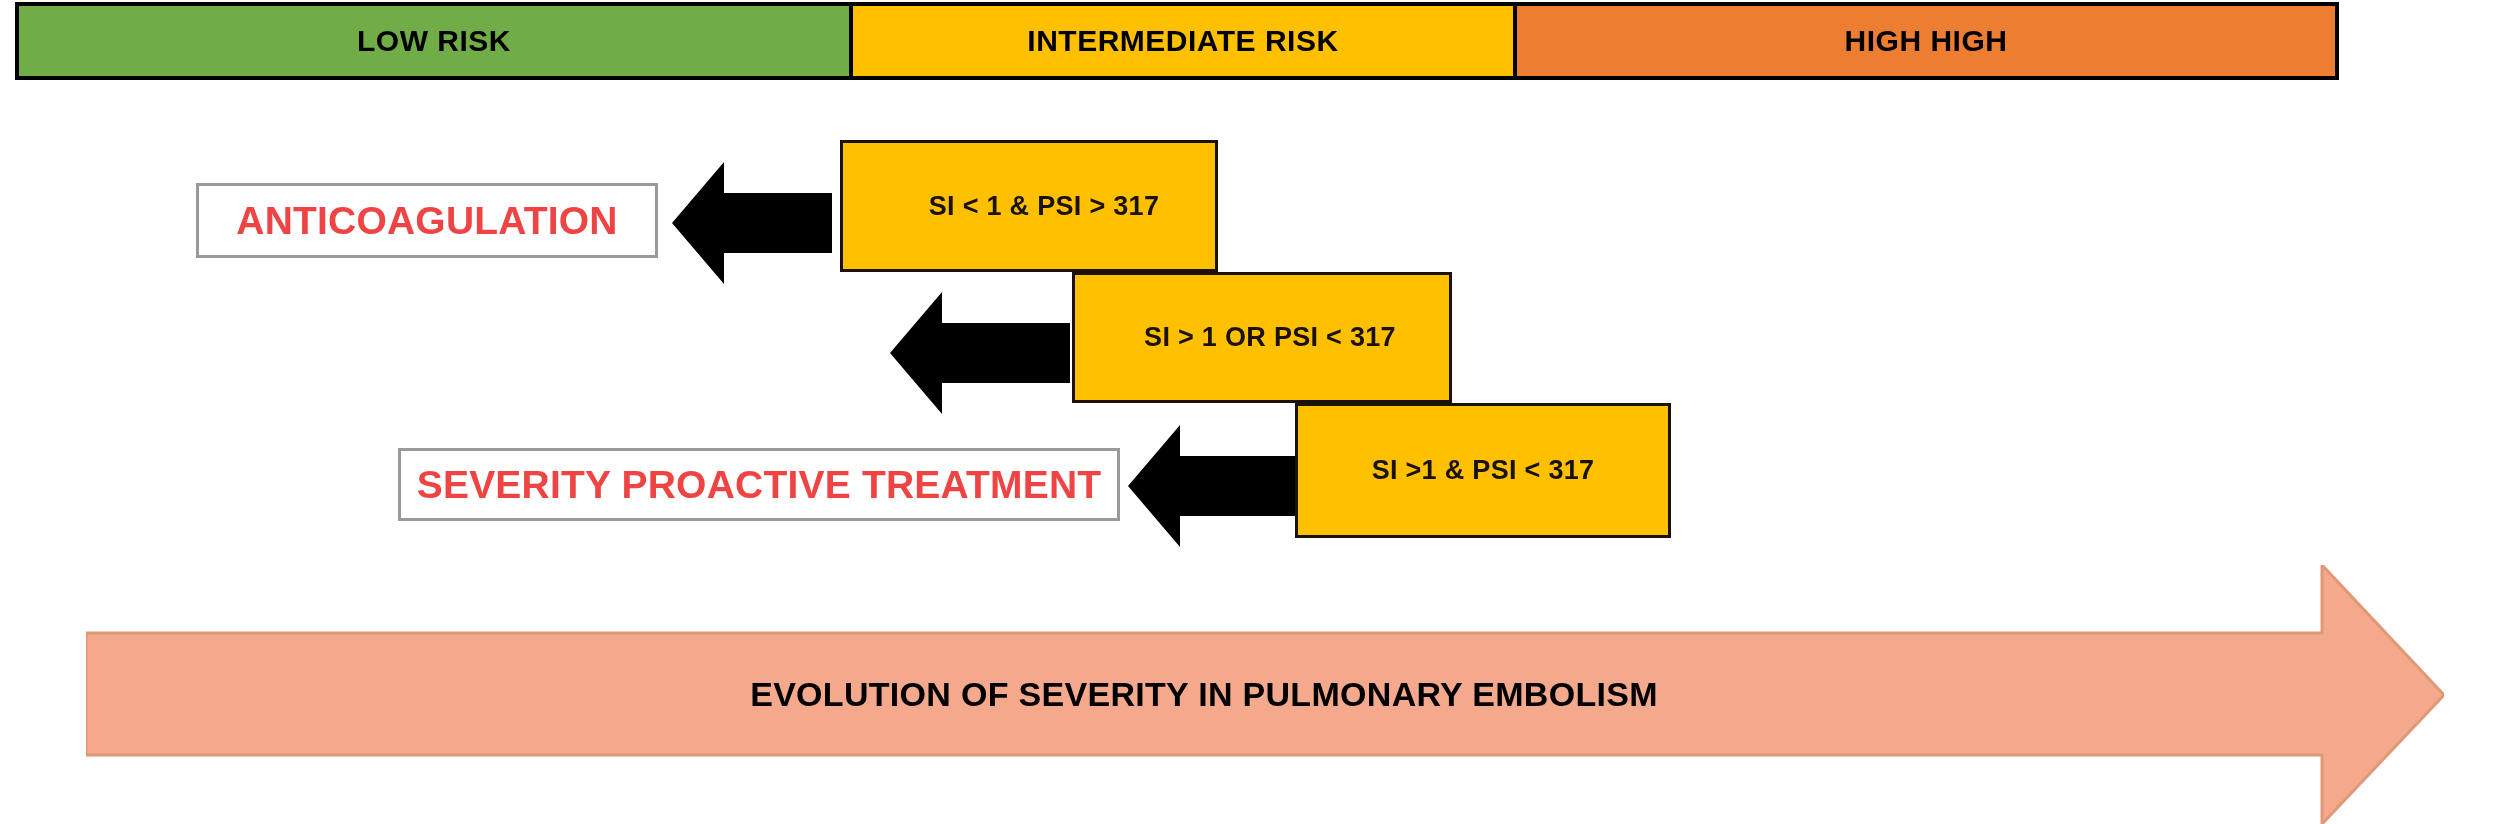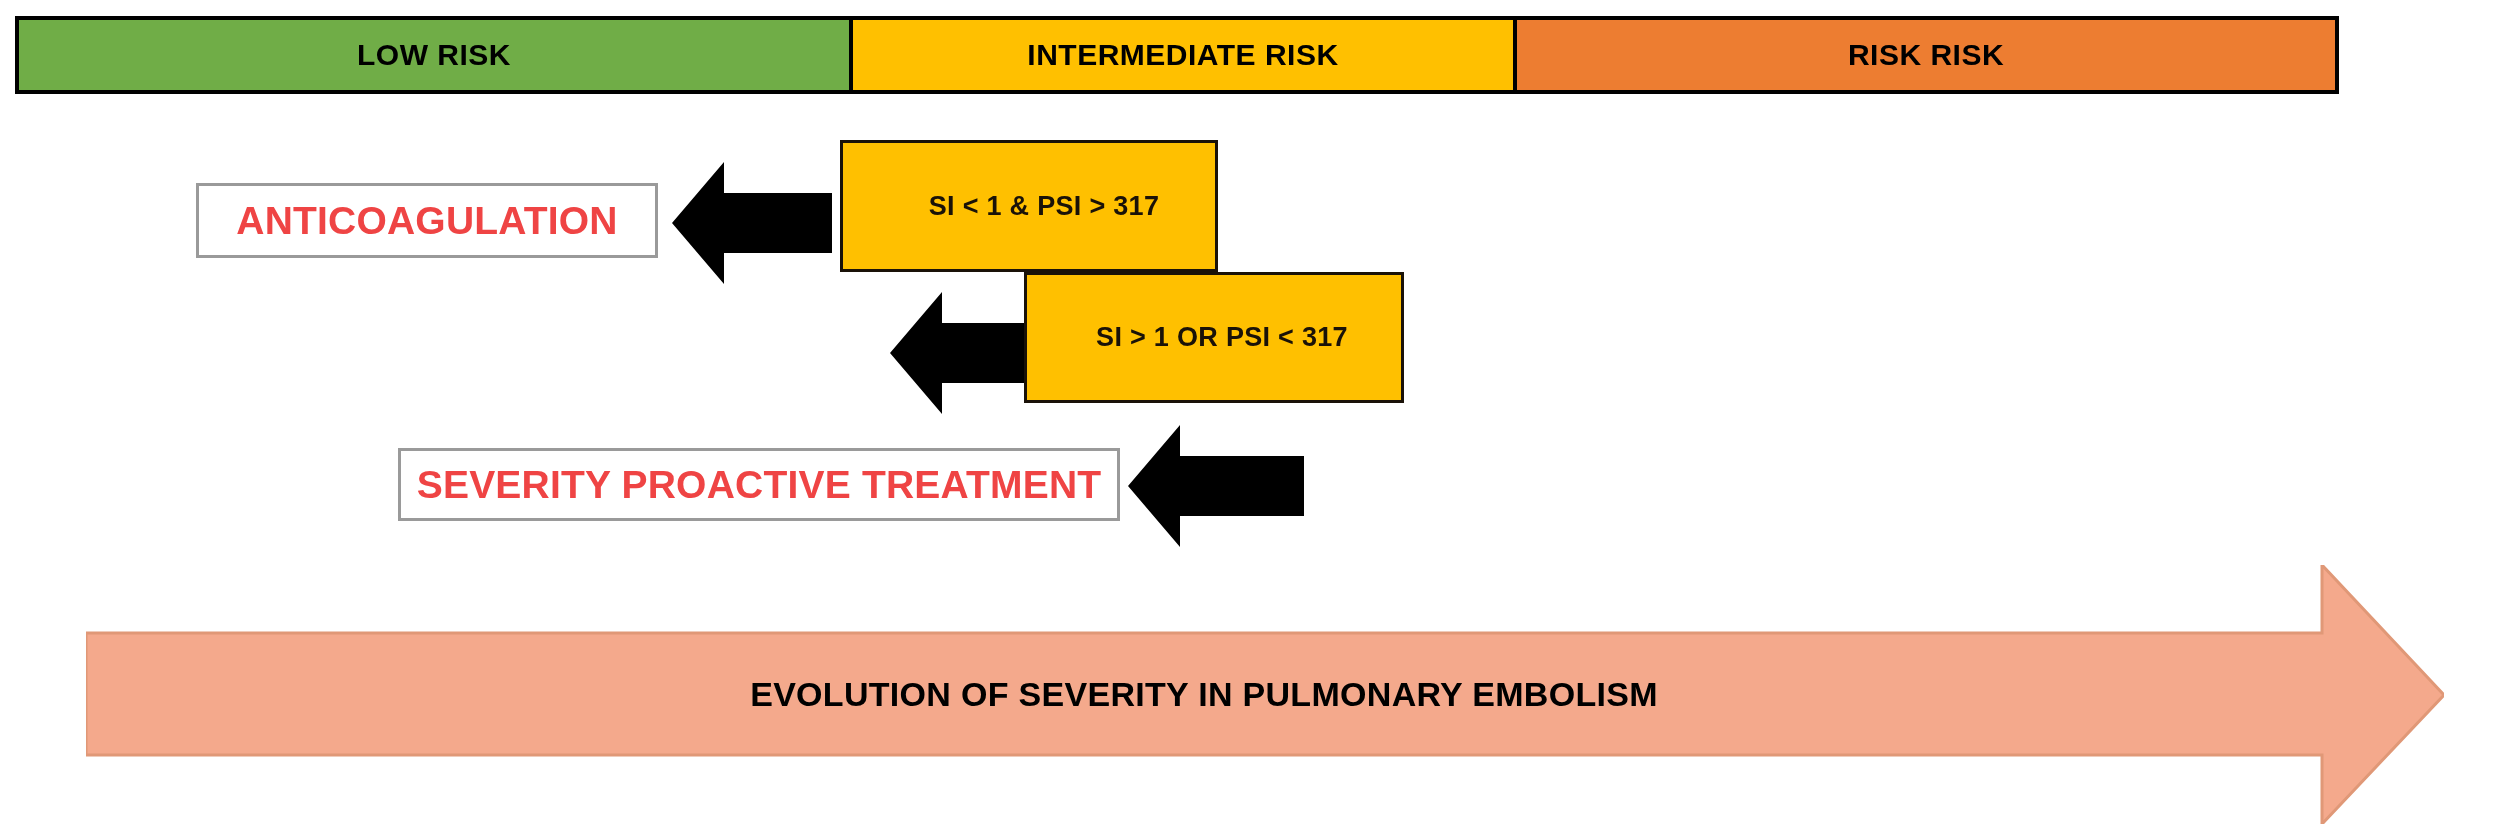--- a/index.html
+++ b/index.html
@@ -16,21 +16,21 @@
     width: 2508px;
     height: 824px;
     background: #ffffff;
     overflow: hidden;
   }
 
   
   .risk-band {
     position: absolute;
     left: 8px;
-    top: 16px;
+    top: 2px;
     width: 2492px;
     height: 78px;
     display: flex;
     box-sizing: border-box;
     padding-left: 7px;
   }
   .risk-seg {
     position: relative;
     height: 100%;
     box-sizing: border-box;
@@ -56,21 +56,21 @@
     box-sizing: border-box;
     display: flex;
     align-items: center;
     justify-content: center;
     font-weight: bold;
     font-size: 27px;
     color: #1a1208;
     letter-spacing: 0.3px;
   }
   .crit-1 { left: 840px;  top: 140px; width: 378px; height: 132px; padding-left: 30px; }
-  .crit-2 { left: 1024px; top: 272px; width: 380px; height: 131px; padding-left: 16px; }
+  .crit-2 { left: 1072px; top: 272px; width: 380px; height: 131px; padding-left: 16px; }
   .crit-3 { left: 1295px; top: 403px; width: 376px; height: 135px; }
 
   
   .treat-box {
     position: absolute;
     background: #FFFFFF;
     border: 3px solid #9a9a9a;
     box-sizing: border-box;
     display: flex;
     align-items: center;
@@ -125,21 +125,21 @@
 <div id="canvas">
 
   <div class="risk-band">
     <div class="risk-seg seg-low">
       <span>LOW RISK</span>
     </div>
     <div class="risk-seg seg-int">
       <span>INTERMEDIATE RISK</span>
     </div>
     <div class="risk-seg seg-high">
-      <span>RISK RISK</span>
+      <span>HIGH HIGH</span>
     </div>
   </div>
 
   <div class="treat-box treat-1">
     <span>ANTICOAGULATION</span>
   </div>
 
   <div class="blk-arrow arr-1">
     <svg width="160" height="122" viewBox="0 0 160 122" aria-hidden="true">
       <polygon points="0,61 52,0 52,31 160,31 160,91 52,91 52,122" fill="#000000"></polygon>
@@ -164,20 +164,23 @@
   <div class="treat-box treat-3">
     <span>SEVERITY PROACTIVE TREATMENT</span>
   </div>
 
   <div class="blk-arrow arr-3">
     <svg width="176" height="122" viewBox="0 0 176 122" aria-hidden="true">
       <polygon points="0,61 52,0 52,31 176,31 176,91 52,91 52,122" fill="#000000"></polygon>
     </svg>
   </div>
 
+  <div class="crit-box crit-3">
+    <span>SI &gt;1 &amp; PSI &lt; 317</span>
+  </div>
 
   <div class="evo-arrow">
     <svg width="2358" height="259" viewBox="0 0 2358 259" aria-hidden="true">
       <polygon points="0,68 2236,68 2236,0 2358,130 2236,259 2236,190 0,190" fill="#F4A98C" stroke="#E09877" stroke-width="3"></polygon>
     </svg>
   </div>
   <div class="evo-label">
     <span>EVOLUTION OF SEVERITY IN PULMONARY EMBOLISM</span>
   </div>
 

